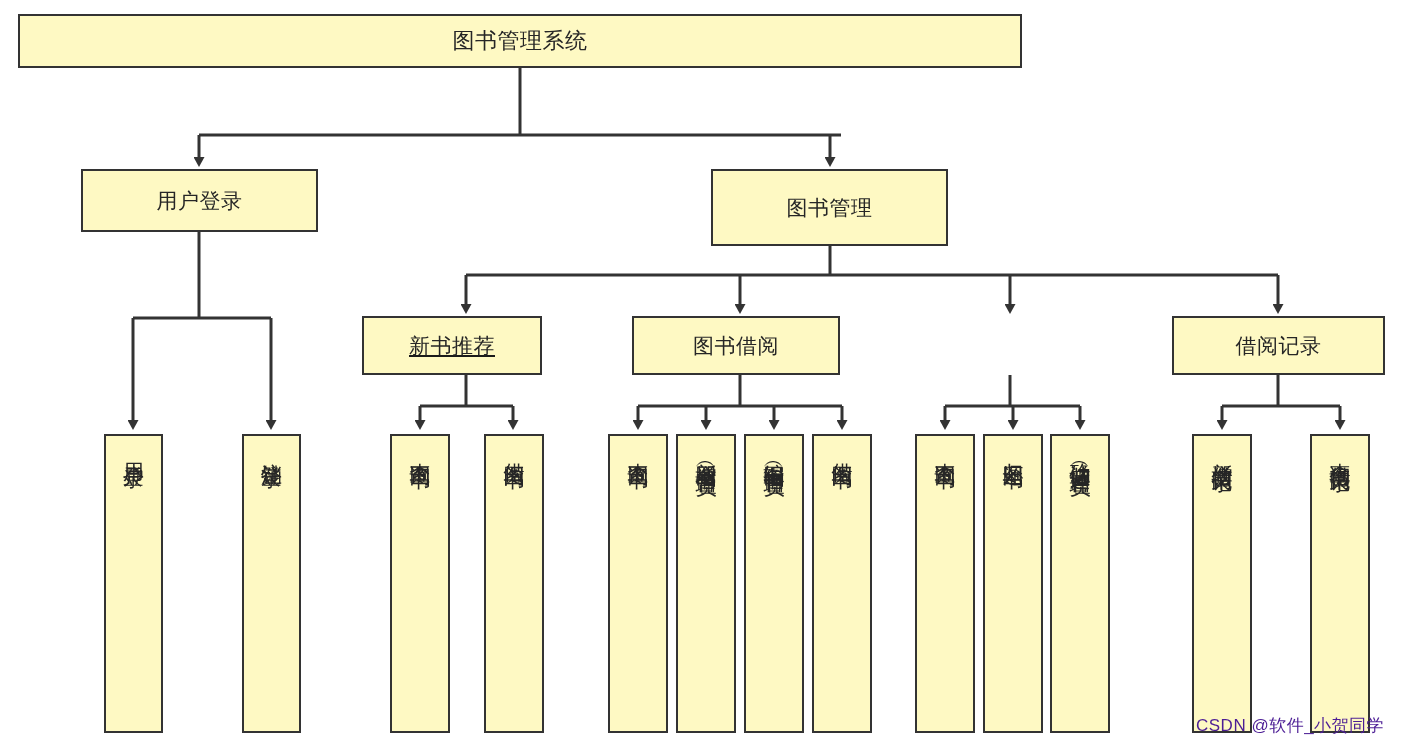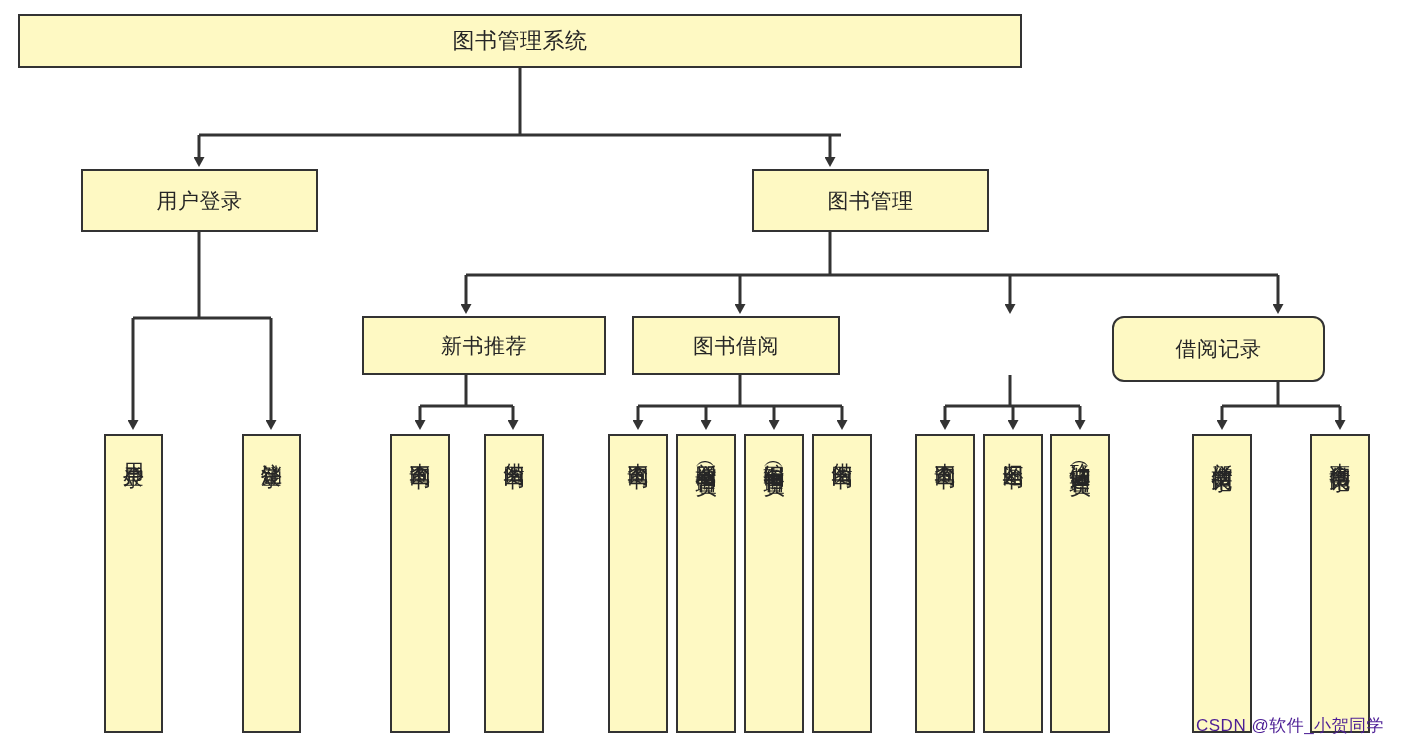--- a/index.html
+++ b/index.html
@@ -109,31 +109,31 @@
     </g>
   </svg>
 
   <div class="node root" style="left:18px;top:14px;width:1004px;height:54px;">
     <span class="label">图书管理系统</span>
   </div>
 
   <div class="node lvl2" style="left:81px;top:169px;width:237px;height:63px;">
     <span class="label">用户登录</span>
   </div>
-  <div class="node lvl2" style="left:752px;top:169px;width:237px;height:63px;">
+  <div class="node lvl2" style="left:711px;top:169px;width:237px;height:77px;">
     <span class="label">图书管理</span>
   </div>
 
-  <div class="node lvl3" style="left:362px;top:316px;width:244px;height:59px;">
+  <div class="node lvl3" style="left:362px;top:316px;width:180px;height:59px;text-decoration:underline;">
     <span class="label">新书推荐</span>
   </div>
   <div class="node lvl3" style="left:632px;top:316px;width:208px;height:59px;">
     <span class="label">图书借阅</span>
   </div>
-  <div class="node lvl3" style="left:1112px;top:316px;width:213px;height:66px;border-radius:12px;">
+  <div class="node lvl3" style="left:1172px;top:316px;width:213px;height:59px;">
     <span class="label">借阅记录</span>
   </div>
 
   <div class="node leaf" style="left:104px;top:434px;width:59px;height:299px;">
     <span class="label">用户登录</span>
   </div>
   <div class="node leaf" style="left:242px;top:434px;width:59px;height:299px;">
     <span class="label">注销登录</span>
   </div>
 

